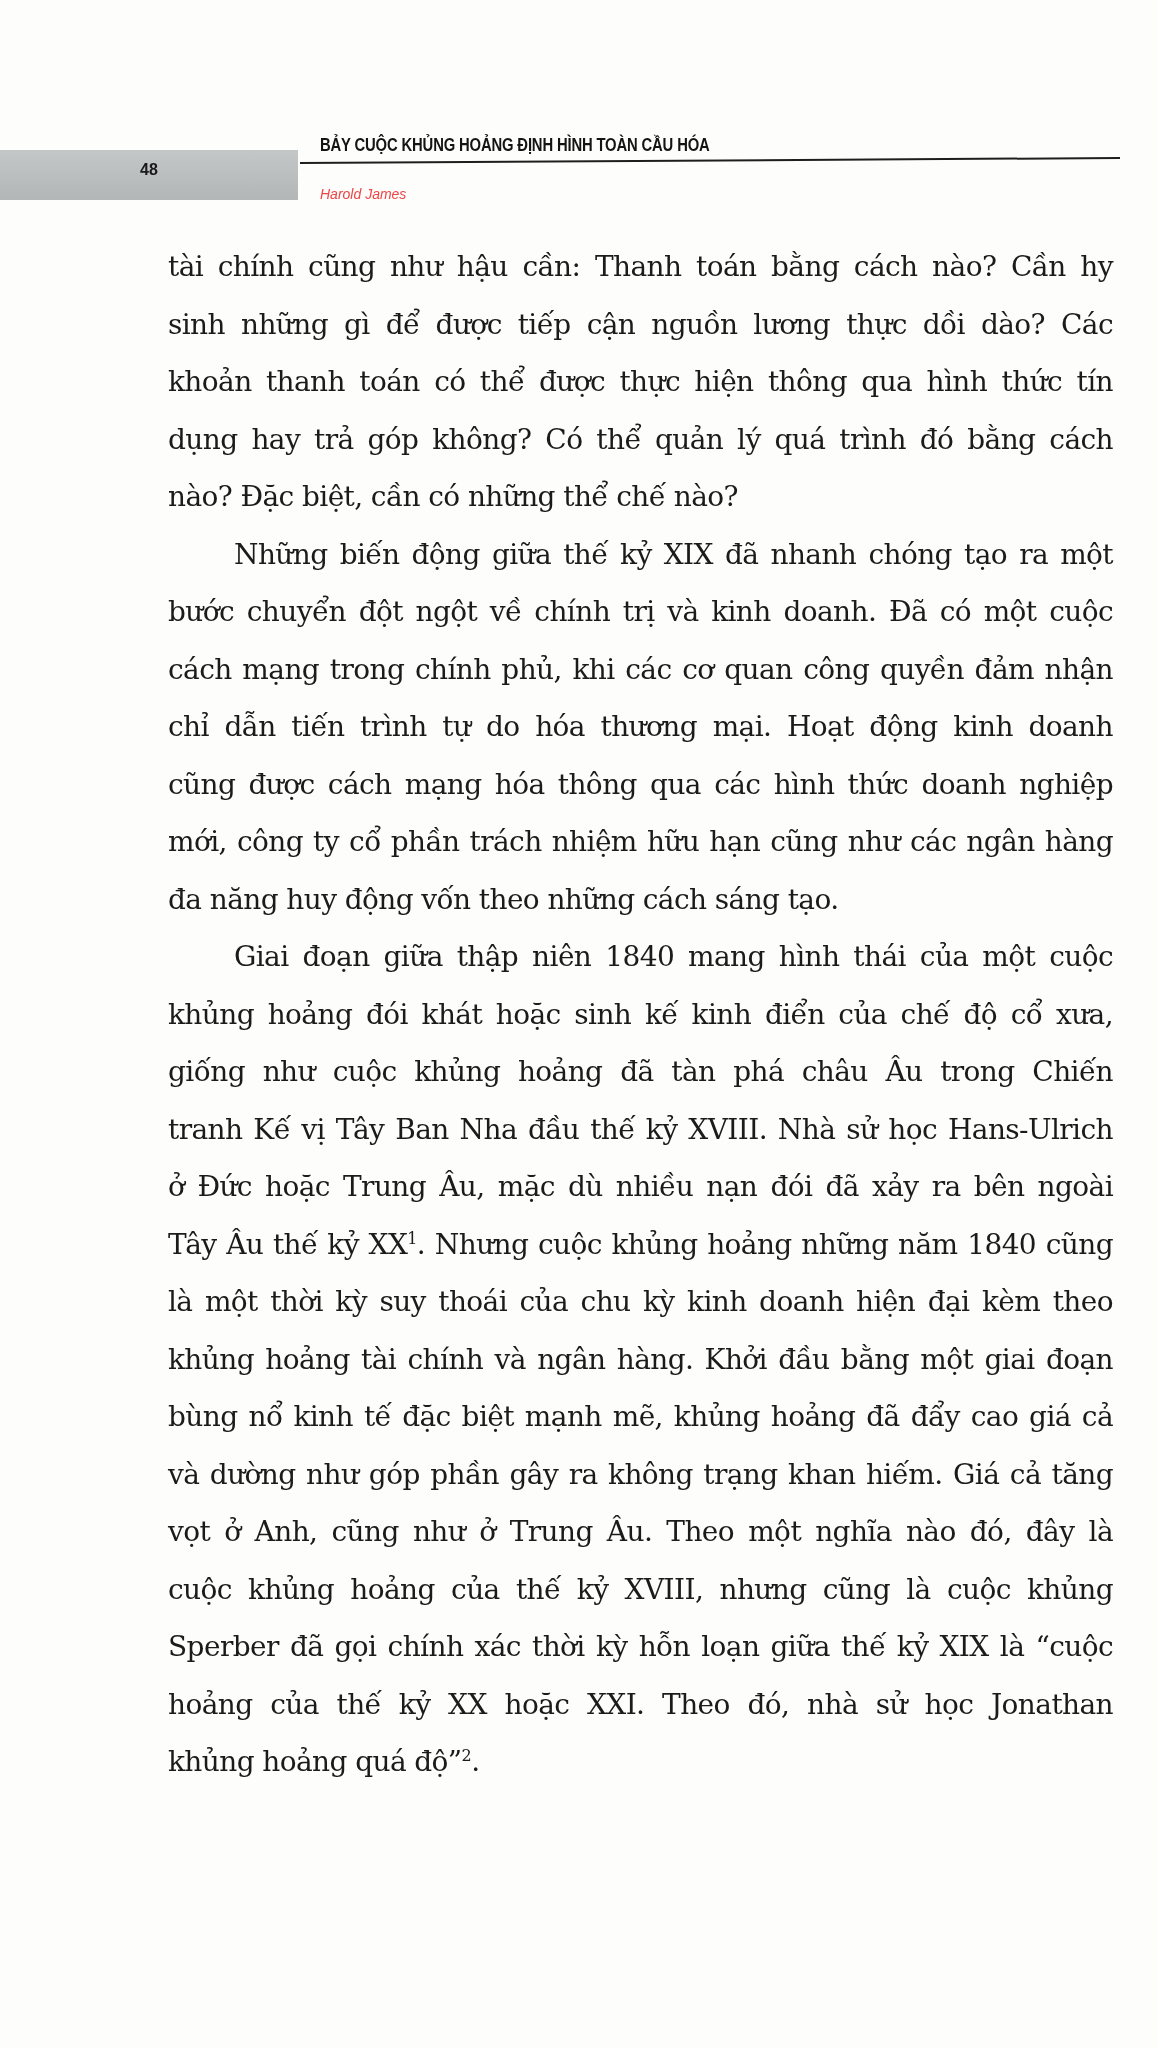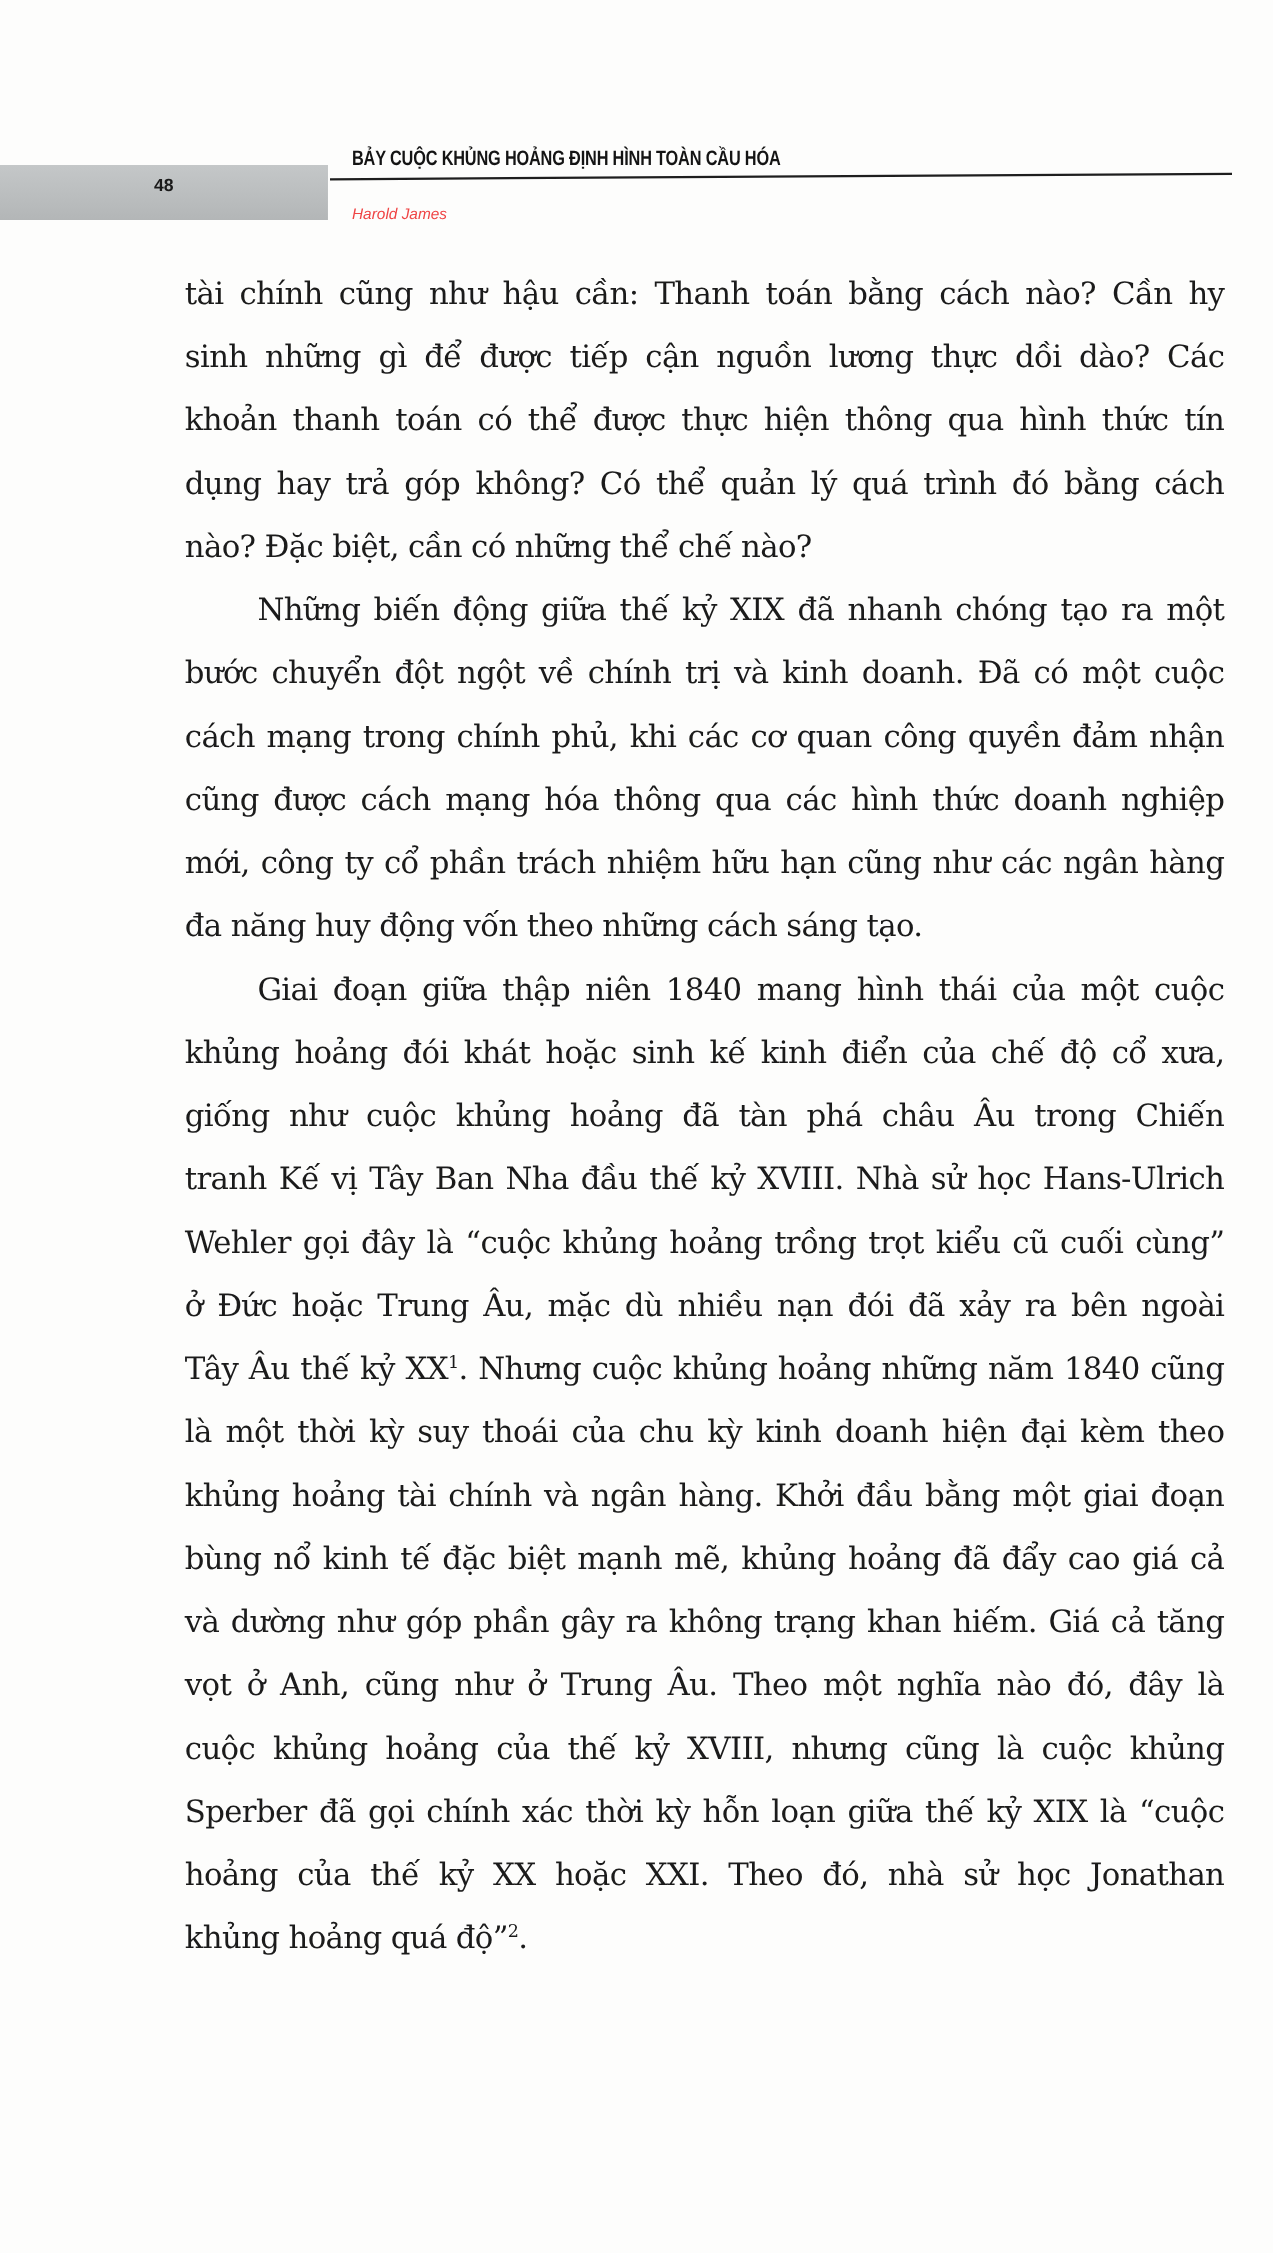--- a/index.html
+++ b/index.html
@@ -105,31 +105,31 @@
     <div class="line">sinh những gì để được tiếp cận nguồn lương thực dồi dào? Các</div>
     <div class="line">khoản thanh toán có thể được thực hiện thông qua hình thức tín</div>
     <div class="line">dụng hay trả góp không? Có thể quản lý quá trình đó bằng cách</div>
     <div class="line last">nào? Đặc biệt, cần có những thể chế nào?</div>
   </div>
 
   <div>
     <div class="line indent">Những biến động giữa thế kỷ XIX đã nhanh chóng tạo ra một</div>
     <div class="line">bước chuyển đột ngột về chính trị và kinh doanh. Đã có một cuộc</div>
     <div class="line">cách mạng trong chính phủ, khi các cơ quan công quyền đảm nhận</div>
+    <div class="line">chỉ dẫn tiến trình tự do hóa thương mại. Hoạt động kinh doanh</div>
     <div class="line">cũng được cách mạng hóa thông qua các hình thức doanh nghiệp</div>
     <div class="line">mới, công ty cổ phần trách nhiệm hữu hạn cũng như các ngân hàng</div>
     <div class="line last">đa năng huy động vốn theo những cách sáng tạo.</div>
   </div>
 
   <div>
     <div class="line indent">Giai đoạn giữa thập niên 1840 mang hình thái của một cuộc</div>
     <div class="line">khủng hoảng đói khát hoặc sinh kế kinh điển của chế độ cổ xưa,</div>
     <div class="line">giống như cuộc khủng hoảng đã tàn phá châu Âu trong Chiến</div>
     <div class="line">tranh Kế vị Tây Ban Nha đầu thế kỷ XVIII. Nhà sử học Hans-Ulrich</div>
-    <div class="line">Wehler gọi đây là “cuộc khủng hoảng trồng trọt kiểu cũ cuối cùng”</div>
     <div class="line">ở Đức hoặc Trung Âu, mặc dù nhiều nạn đói đã xảy ra bên ngoài</div>
     <div class="line"><span>Tây Âu thế kỷ XX</span><sup>1</sup><span>. Nhưng cuộc khủng hoảng những năm 1840 cũng</span></div>
     <div class="line">là một thời kỳ suy thoái của chu kỳ kinh doanh hiện đại kèm theo</div>
     <div class="line">khủng hoảng tài chính và ngân hàng. Khởi đầu bằng một giai đoạn</div>
     <div class="line">bùng nổ kinh tế đặc biệt mạnh mẽ, khủng hoảng đã đẩy cao giá cả</div>
     <div class="line">và dường như góp phần gây ra không trạng khan hiếm. Giá cả tăng</div>
     <div class="line">vọt ở Anh, cũng như ở Trung Âu. Theo một nghĩa nào đó, đây là</div>
     <div class="line">cuộc khủng hoảng của thế kỷ XVIII, nhưng cũng là cuộc khủng</div>
     <div class="line">Sperber đã gọi chính xác thời kỳ hỗn loạn giữa thế kỷ XIX là “cuộc</div>
     <div class="line">hoảng của thế kỷ XX hoặc XXI. Theo đó, nhà sử học Jonathan</div>

